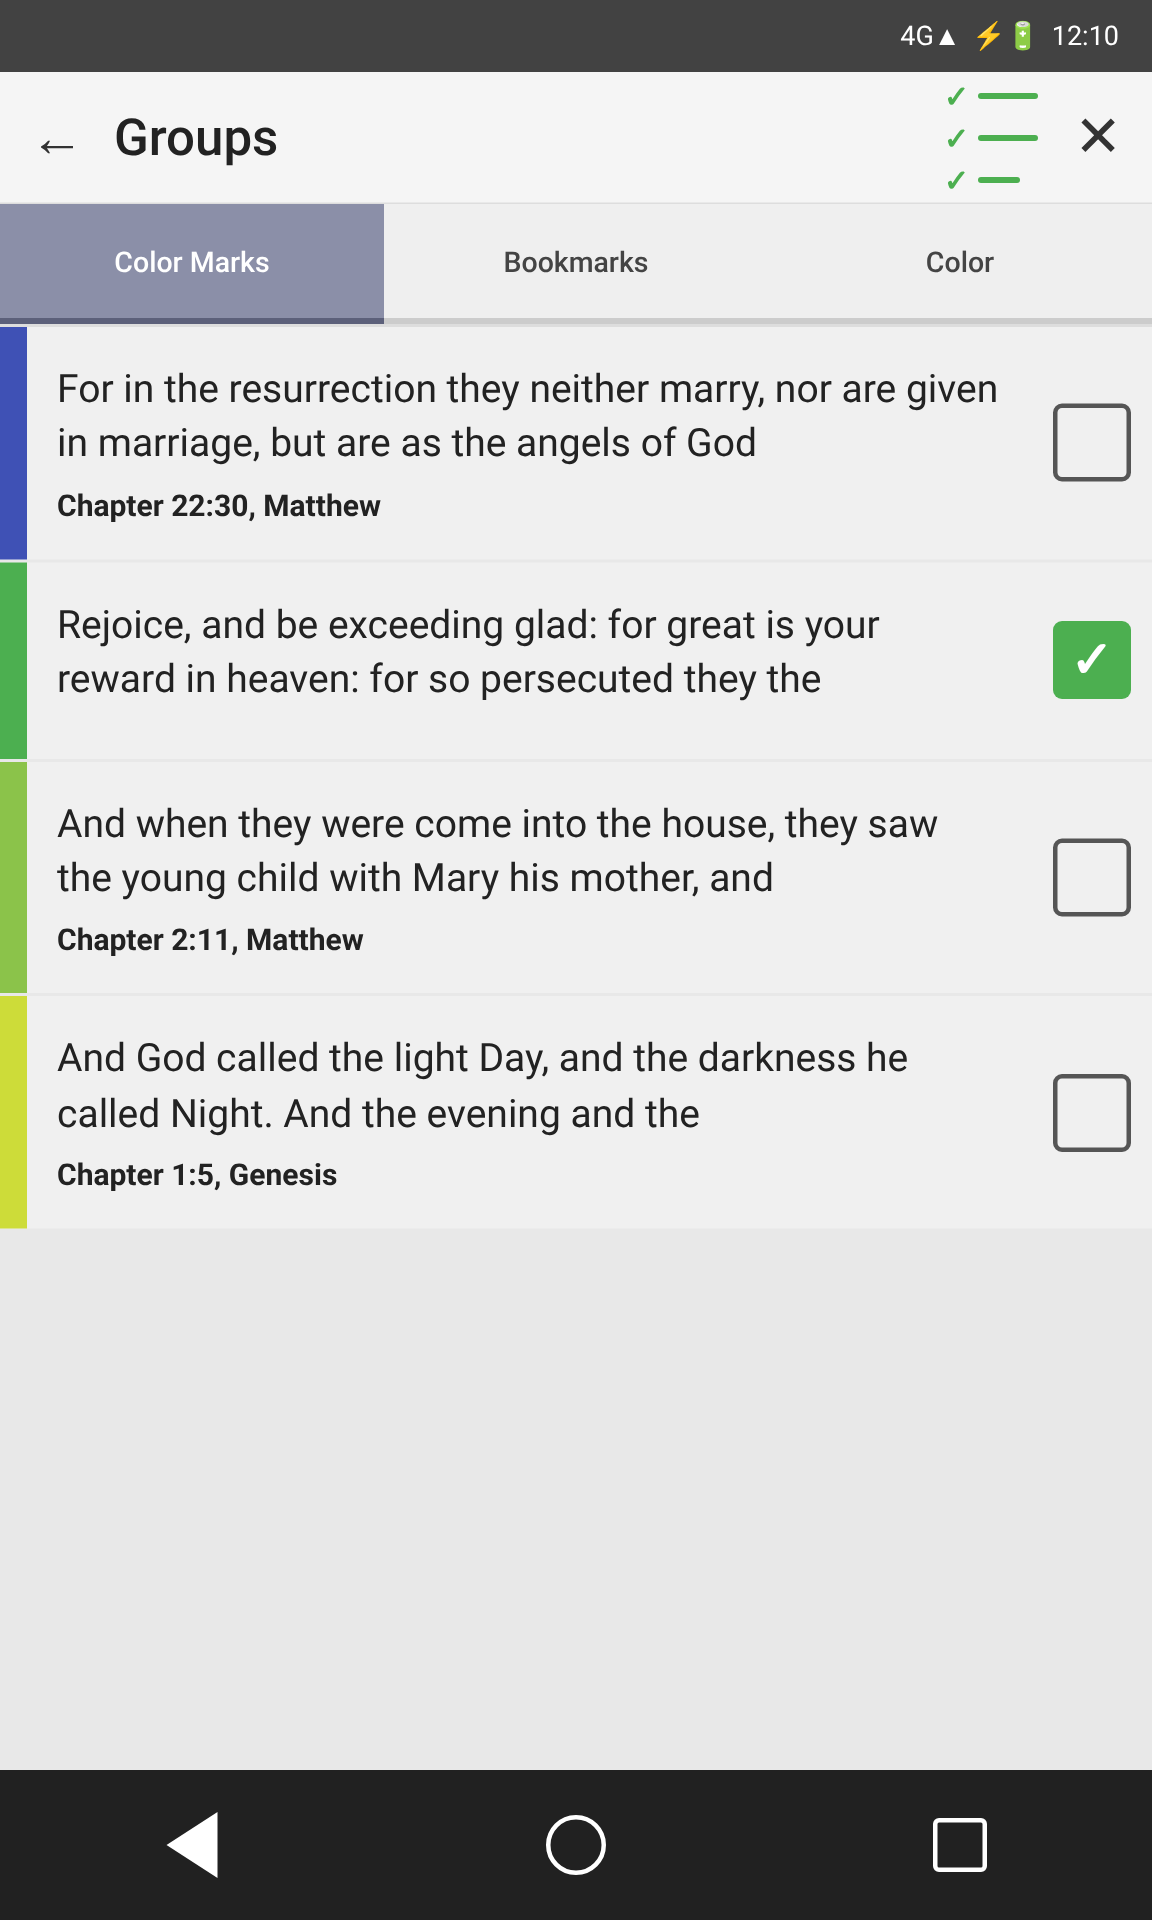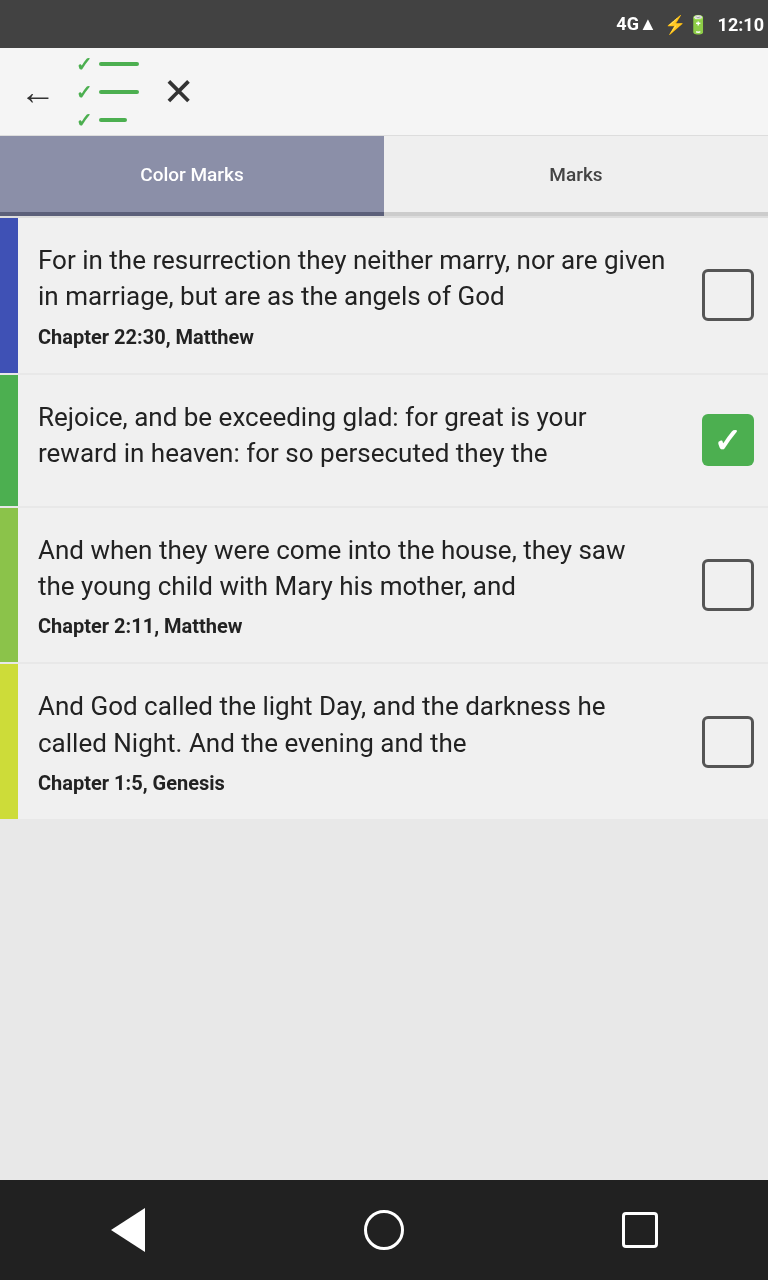--- a/index.html
+++ b/index.html
@@ -14,24 +14,24 @@
       flex-direction: column;
     }
 
     
     .status-bar {
       background: #424242;
       height: 48px;
       display: flex;
       align-items: center;
       justify-content: flex-end;
-      padding-right: 4px;
+      padding-right: 22px;
       color: white;
       font-size: 22px;
-      font-weight: bold;
+      font-weight: normal;
       gap: 12px;
       flex-shrink: 0;
     }
     .status-icons {
       display: flex;
       align-items: center;
       gap: 8px;
       font-size: 18px;
     }
 
@@ -246,20 +246,21 @@
 <div class="status-bar">
   <div class="status-icons">
     <span>4G▲</span>
     <span>⚡🔋</span>
     <span>12:10</span>
   </div>
 </div>
 
 <div class="top-bar">
   <span class="back-btn">←</span>
+  <span class="page-title">Groups</span>
   <div class="top-actions">
     <div class="checklist-icon">
       <div class="checklist-row">
         <span class="check-green">✓</span>
         <div class="check-line"></div>
       </div>
       <div class="checklist-row">
         <span class="check-green">✓</span>
         <div class="check-line"></div>
       </div>
@@ -270,21 +271,24 @@
     </div>
     <span class="close-btn">✕</span>
   </div>
 </div>
 
 <div class="tabs">
   <div class="tab active">
     <span>Color Marks</span>
   </div>
   <div class="tab inactive">
-    <span>Marks</span>
+    <span>Bookmarks</span>
+  </div>
+  <div class="tab inactive">
+    <span>Color</span>
   </div>
 </div>
 
 <div class="content">
 
   <div class="verse-item">
     <div class="verse-accent accent-blue"></div>
     <div class="verse-content">
       <div class="verse-text">For in the resurrection they neither marry, nor are given in marriage, but are as the angels of God</div>
       <div class="verse-ref">Chapter 22:30, Matthew</div>

